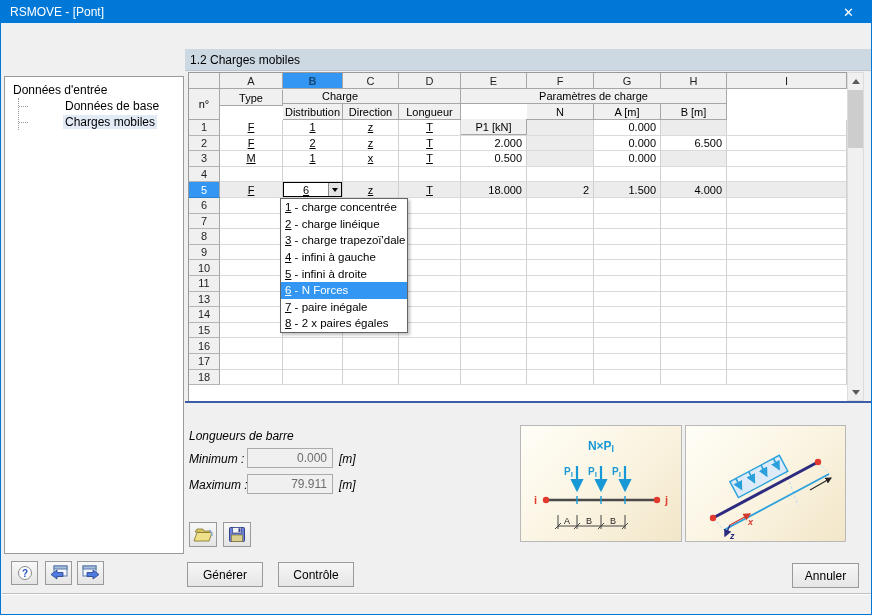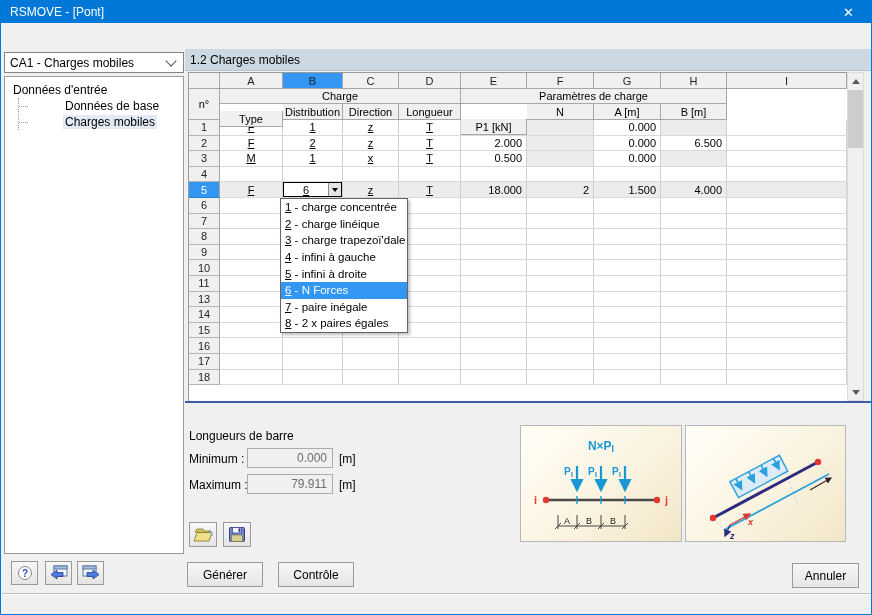--- a/index.html
+++ b/index.html
@@ -59,21 +59,21 @@
   
   #vscroll{position:absolute;left:846px;top:71px;width:17px;height:329px;background:#f0f0f0;border:1px solid #dcdcdc;}
   .sb-btn{position:absolute;left:0;width:15px;height:16px;display:flex;align-items:center;justify-content:center;}
   .tri-up{width:0;height:0;border-left:4px solid transparent;border-right:4px solid transparent;border-bottom:5px solid #5a5a5a;}
   .tri-down{width:0;height:0;border-left:4px solid transparent;border-right:4px solid transparent;border-top:5px solid #5a5a5a;}
   #sb-thumb{position:absolute;left:0;top:17px;width:15px;height:58px;background:#cdcdcd;}
 
   #splitter{position:absolute;left:184px;top:400px;width:687px;height:2px;background:#3d5da8;}
 
   
-  .flabel{position:absolute;font-size:12px;}
+  .flabel{position:absolute;font-size:12px;font-style:italic;}
   .dis-input{position:absolute;width:86px;height:20px;background:#f0f0f0;border:1px solid #ababab;color:#6d6d6d;font-size:12px;display:flex;align-items:center;justify-content:flex-end;padding-right:5px;}
   .icon-btn{position:absolute;width:28px;height:25px;background:linear-gradient(#f8f8f8,#e4e4e4);border:1px solid #9a9a9a;display:flex;align-items:center;justify-content:center;}
   .imgbox{position:absolute;top:424px;height:117px;border:1px solid #b8b8b8;background:linear-gradient(135deg,#fffef7 0%,#faf3e0 55%,#f2e6c8 100%);}
 
   
   .btn{position:absolute;height:25px;background:linear-gradient(#f6f6f6,#e6e6e6);border:1px solid #9a9a9a;font-size:12px;display:flex;align-items:center;justify-content:center;font-family:inherit;}
   #btn-ok{border:2px solid #0078d7;margin-top:41px;}
   #statusbar{position:absolute;left:1px;top:592px;width:870px;height:21px;background:#f0f0f0;border-top:1px solid #bdbdbd;box-shadow:inset 0 1px 0 #fff;}
   svg text{font-family:"Liberation Sans","DejaVu Sans",sans-serif;}
 </style>
@@ -81,24 +81,20 @@
 <body>
 
 <div id="window">
 
   <div id="titlebar">
     <span class="title">RSMOVE - [Pont]</span>
     <span id="close-btn">✕</span>
   </div>
 
 
-  <div id="combo-ca">
-    <span class="val">CA1 - Charges mobiles</span>
-    <span class="chev"></span>
-  </div>
 
   <div id="treepanel">
     <div class="tree-root">Données d'entrée</div>
     <div class="tree-kids">
       <div class="tree-item">
         <span class="stub"></span>
         <span class="lbl">Données de base</span>
       </div>
       <div class="tree-item sel">
         <span class="stub"></span>
@@ -119,21 +115,21 @@
         <div class="hcell" style="width:66px">E</div>
         <div class="hcell" style="width:67px">F</div>
         <div class="hcell" style="width:67px">G</div>
         <div class="hcell" style="width:66px">H</div>
         <div class="hcell" style="width:120px">I</div>
       </div>
       <div id="hdr-block">
         <div class="hc" style="left:0;top:0;width:31px;height:31px">n°</div>
         <div class="hc" style="left:31px;top:0;width:241px;height:15px">Charge</div>
         <div class="hc" style="left:272px;top:0;width:266px;height:15px">Paramètres de charge</div>
-        <div class="hc" style="left:31px;top:22px;width:63px;height:16px">Type</div>
+        <div class="hc" style="left:31px;top:1px;width:63px;height:16px">Type</div>
         <div class="hc" style="left:94px;top:15px;width:60px;height:16px">Distribution</div>
         <div class="hc" style="left:154px;top:15px;width:56px;height:16px">Direction</div>
         <div class="hc" style="left:210px;top:15px;width:62px;height:16px">Longueur</div>
         <div class="hc" style="left:272px;top:30px;width:66px;height:16px">P1 [kN]</div>
         <div class="hc" style="left:338px;top:15px;width:67px;height:16px">N</div>
         <div class="hc" style="left:405px;top:15px;width:67px;height:16px">A [m]</div>
         <div class="hc" style="left:472px;top:15px;width:66px;height:16px">B [m]</div>
       </div>
       <div class="drow">
         <div class="dcell rh" style="width:31px">1</div>

